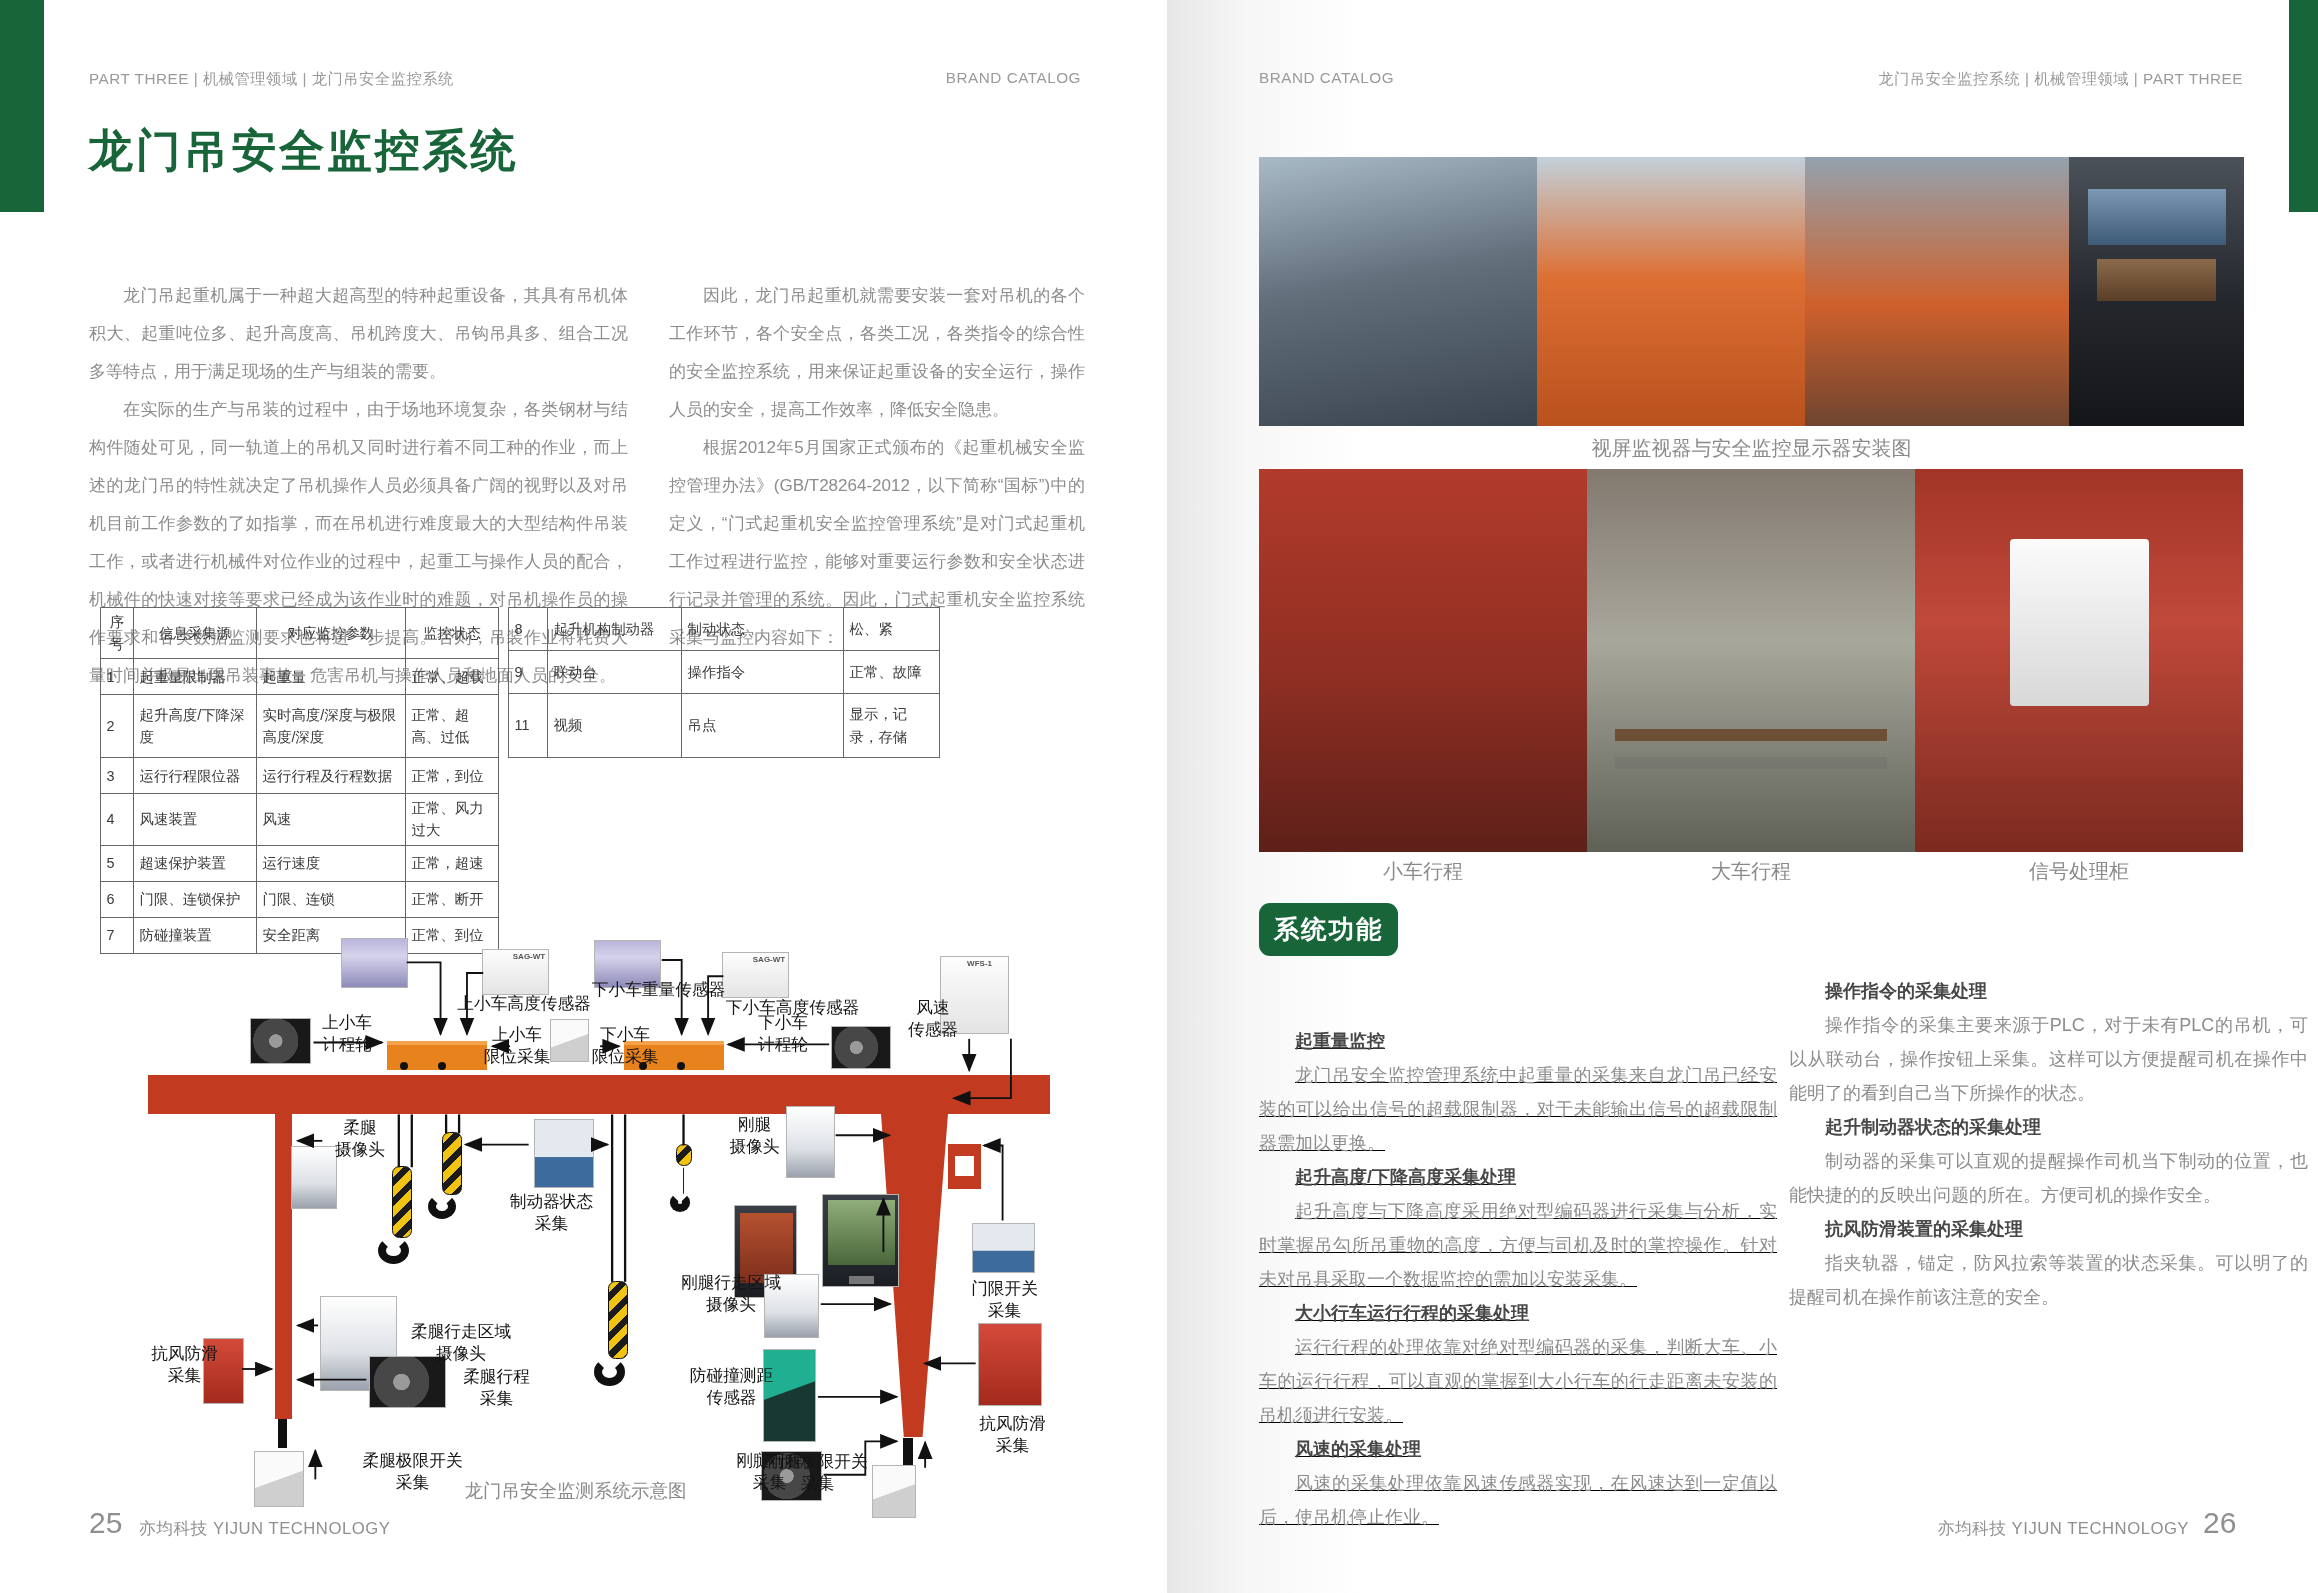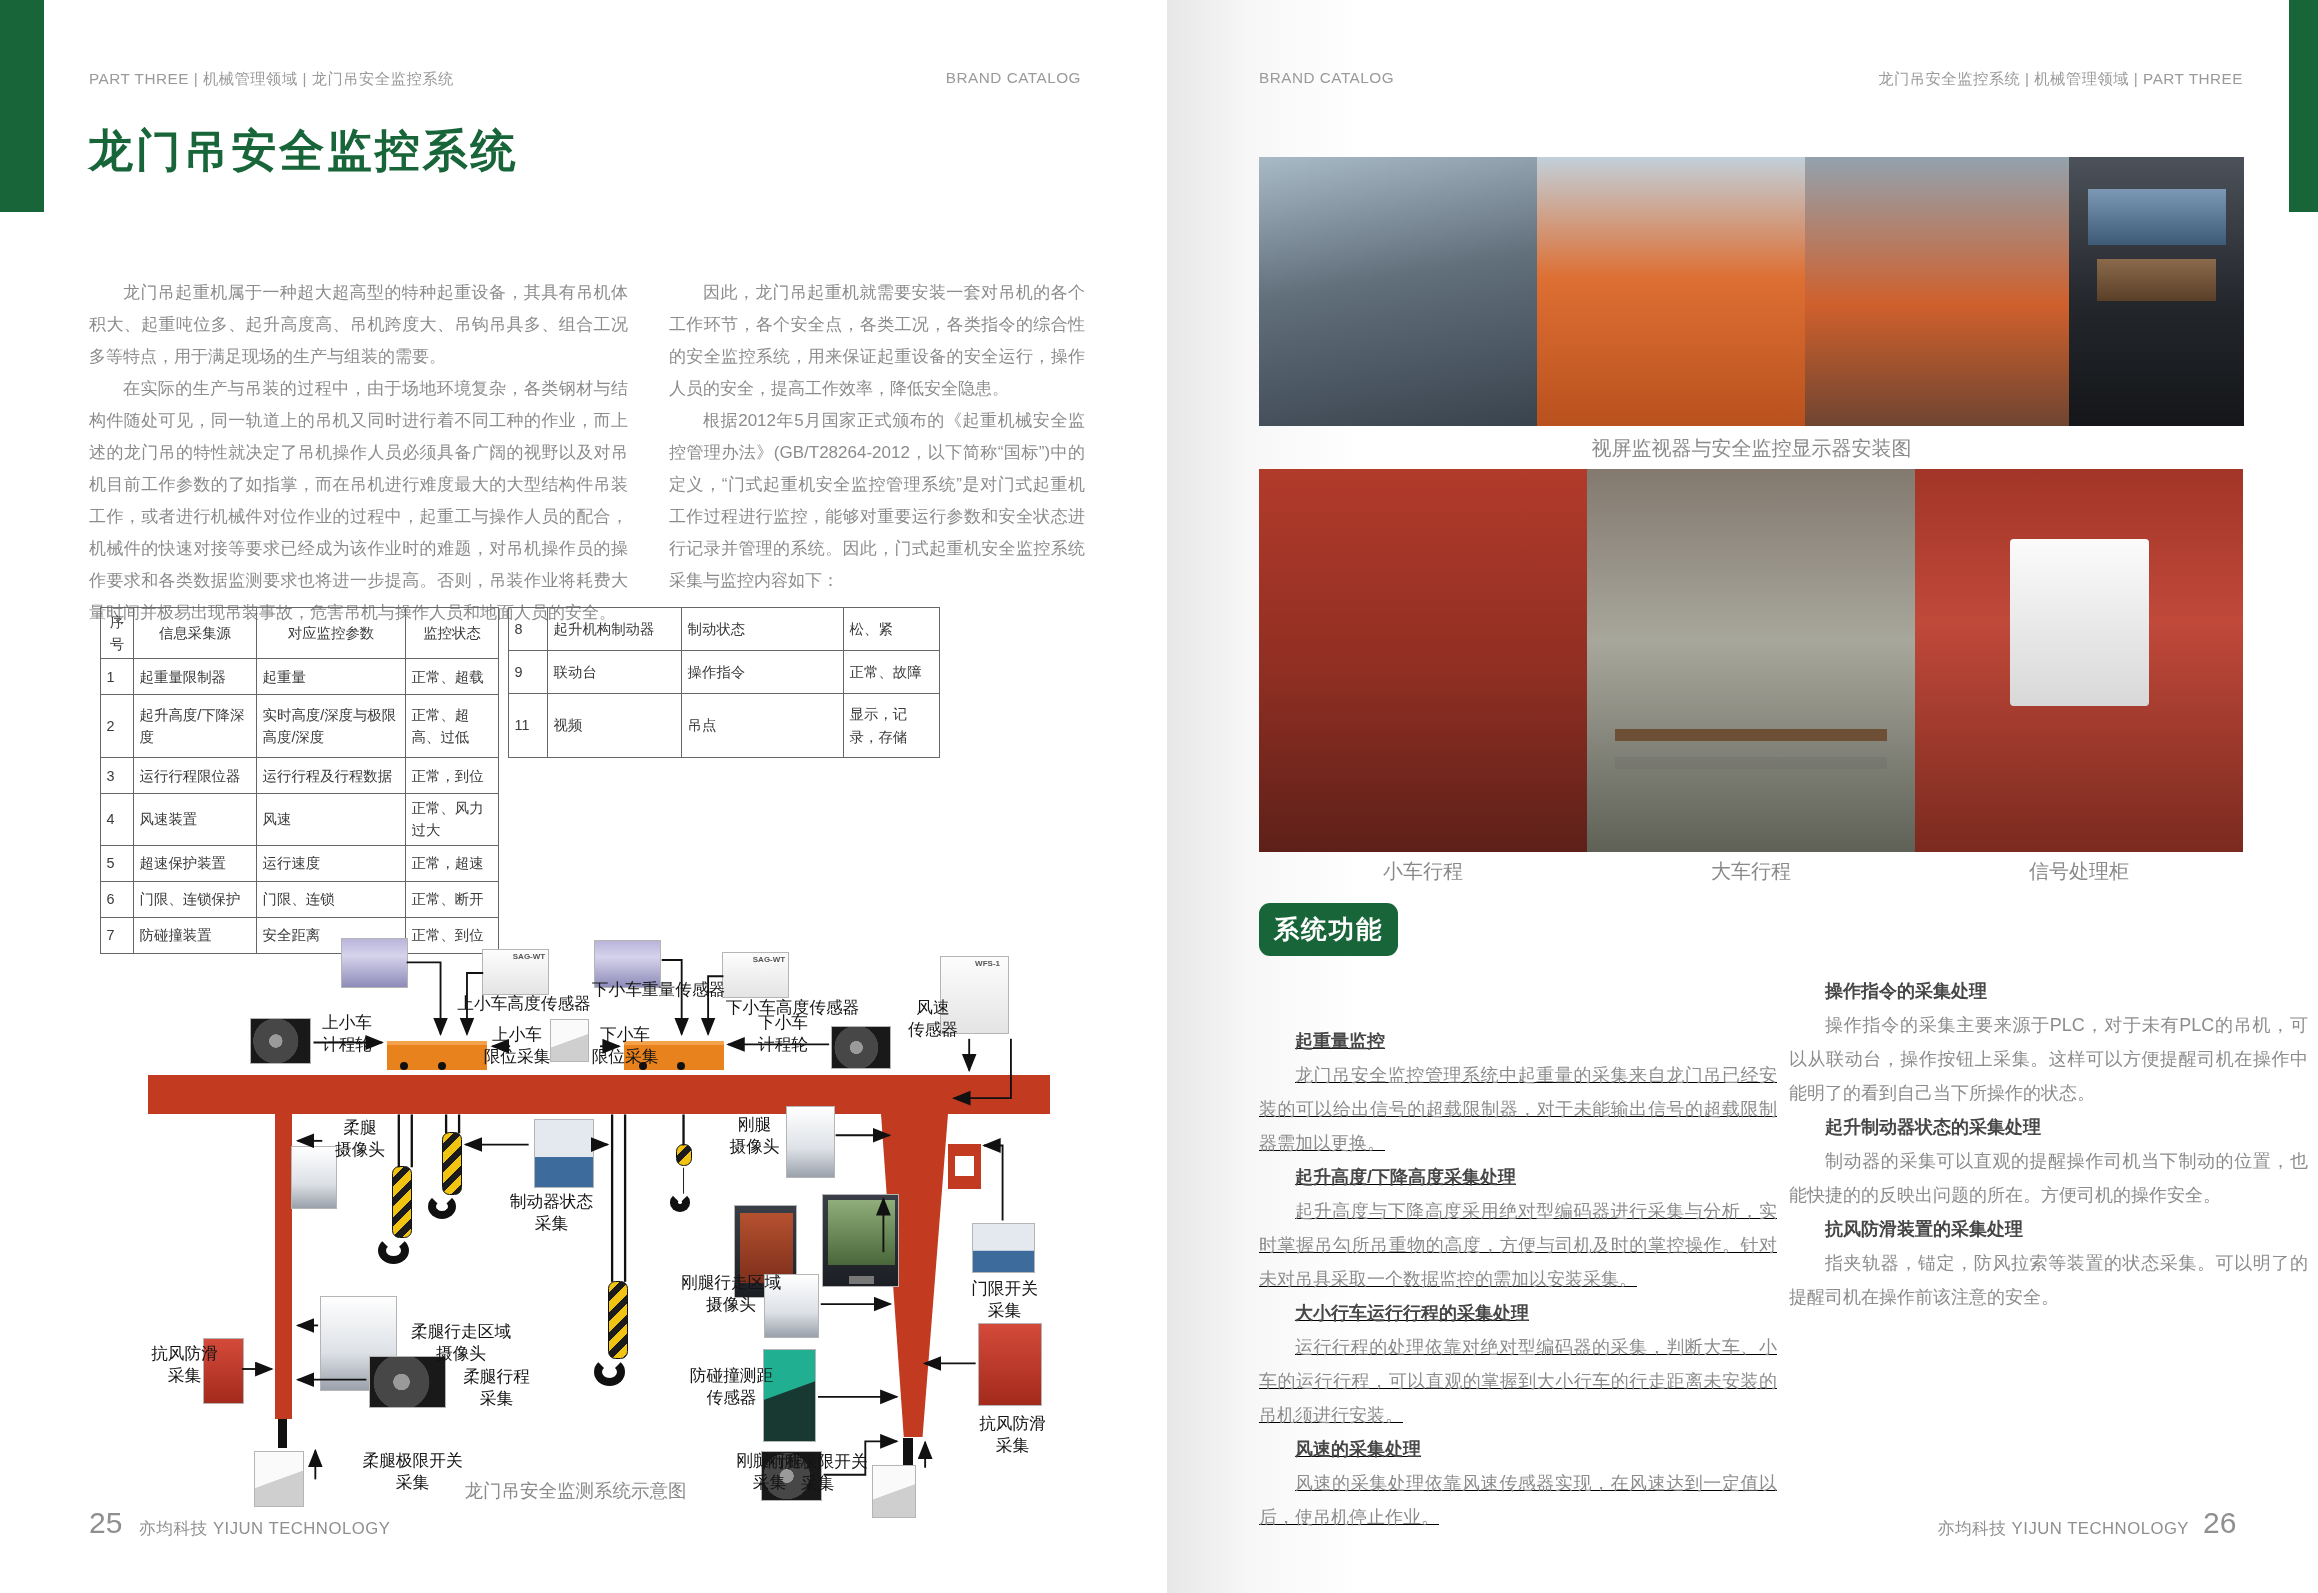--- a/index.html
+++ b/index.html
@@ -5,21 +5,21 @@
   html,body{margin:0;padding:0;background:#ddd;}
   *{box-sizing:border-box;}
   #spread{position:relative;width:2333px;height:1594px;background:#fff;overflow:hidden;
     font-family:"Liberation Sans","DejaVu Sans",sans-serif;}
   .abs{position:absolute;}
   .pageR-bg{left:1167px;top:0;width:1166px;height:1594px;
     background:linear-gradient(to right,#e7e7e7 0,#f7f7f7 83px,#ffffff 195px);}
   .corner{width:44px;height:212px;background:#176539;}
   .hdr{font-size:15.3px;color:#9a9a9a;letter-spacing:0.5px;white-space:nowrap;}
   .title{font-size:45px;font-weight:bold;color:#176539;letter-spacing:2.8px;white-space:nowrap;}
-  .bodytext{font-size:17px;line-height:32px;color:#8c8c8c;text-align:justify;}
+  .bodytext{font-size:17px;line-height:38px;color:#8c8c8c;text-align:justify;}
   .bodytext p{margin:0;text-indent:2em;}
   
   table.t{border-collapse:collapse;position:absolute;table-layout:fixed;padding-left:44px;}
   table.t th,table.t td{border:0.9px solid #666;font-size:14.4px;color:#3a3a3a;font-weight:normal;
     padding:2.8px 5.6px;vertical-align:middle;word-break:break-all;line-height:1.55;}
   table.t th{text-align:center;}
   
   .lab{font-size:16.7px;color:#141414;text-align:center;line-height:1.3;font-weight:500;}
   .lab span{display:block;}
   .sph{position:absolute;border:0.5px solid #b5b5b5;}
@@ -186,21 +186,21 @@
 
   <div class="sph g-purple" style="left:341px;top:938px;width:67px;height:50px;"></div>
   <div class="sph g-poster" style="left:482px;top:949px;width:67px;height:46px;">
     <span class="tag" style="right:2.8px;top:1.9px;position:absolute;">SAG-WT</span>
   </div>
   <div class="sph g-purple" style="left:594px;top:940px;width:67px;height:48px;"></div>
   <div class="sph g-poster" style="left:722px;top:952px;width:67px;height:46px;">
     <span class="tag" style="right:2.8px;top:1.9px;position:absolute;">SAG-WT</span>
   </div>
   <div class="sph g-poster" style="left:940px;top:956px;width:69px;height:78px;">
-    <span class="tag" style="right:8px;top:1.9px;position:absolute;">WFS-1</span>
+    <span class="tag" style="right:16px;top:1.9px;position:absolute;">WFS-1</span>
   </div>
   <div class="sph g-wheel" style="left:250px;top:1018px;width:61px;height:46px;"></div>
   <div class="sph g-device" style="left:550px;top:1019px;width:39px;height:43px;"></div>
   <div class="sph g-wheel" style="left:831px;top:1026px;width:60px;height:43px;"></div>
   <div class="sph g-blue" style="left:534px;top:1119px;width:60px;height:69px;"></div>
   <div class="sph g-cam" style="left:291px;top:1146px;width:46px;height:63px;"></div>
   <div class="sph g-cam" style="left:786px;top:1106px;width:49px;height:72px;"></div>
   <div class="sph g-mon" style="left:734px;top:1205px;width:63px;height:93px;">
     <div class="abs" style="left:4.6px;top:6.5px;width:53px;height:70px;background:linear-gradient(180deg,#b5512f,#7e2f1c);"></div>
   </div>

